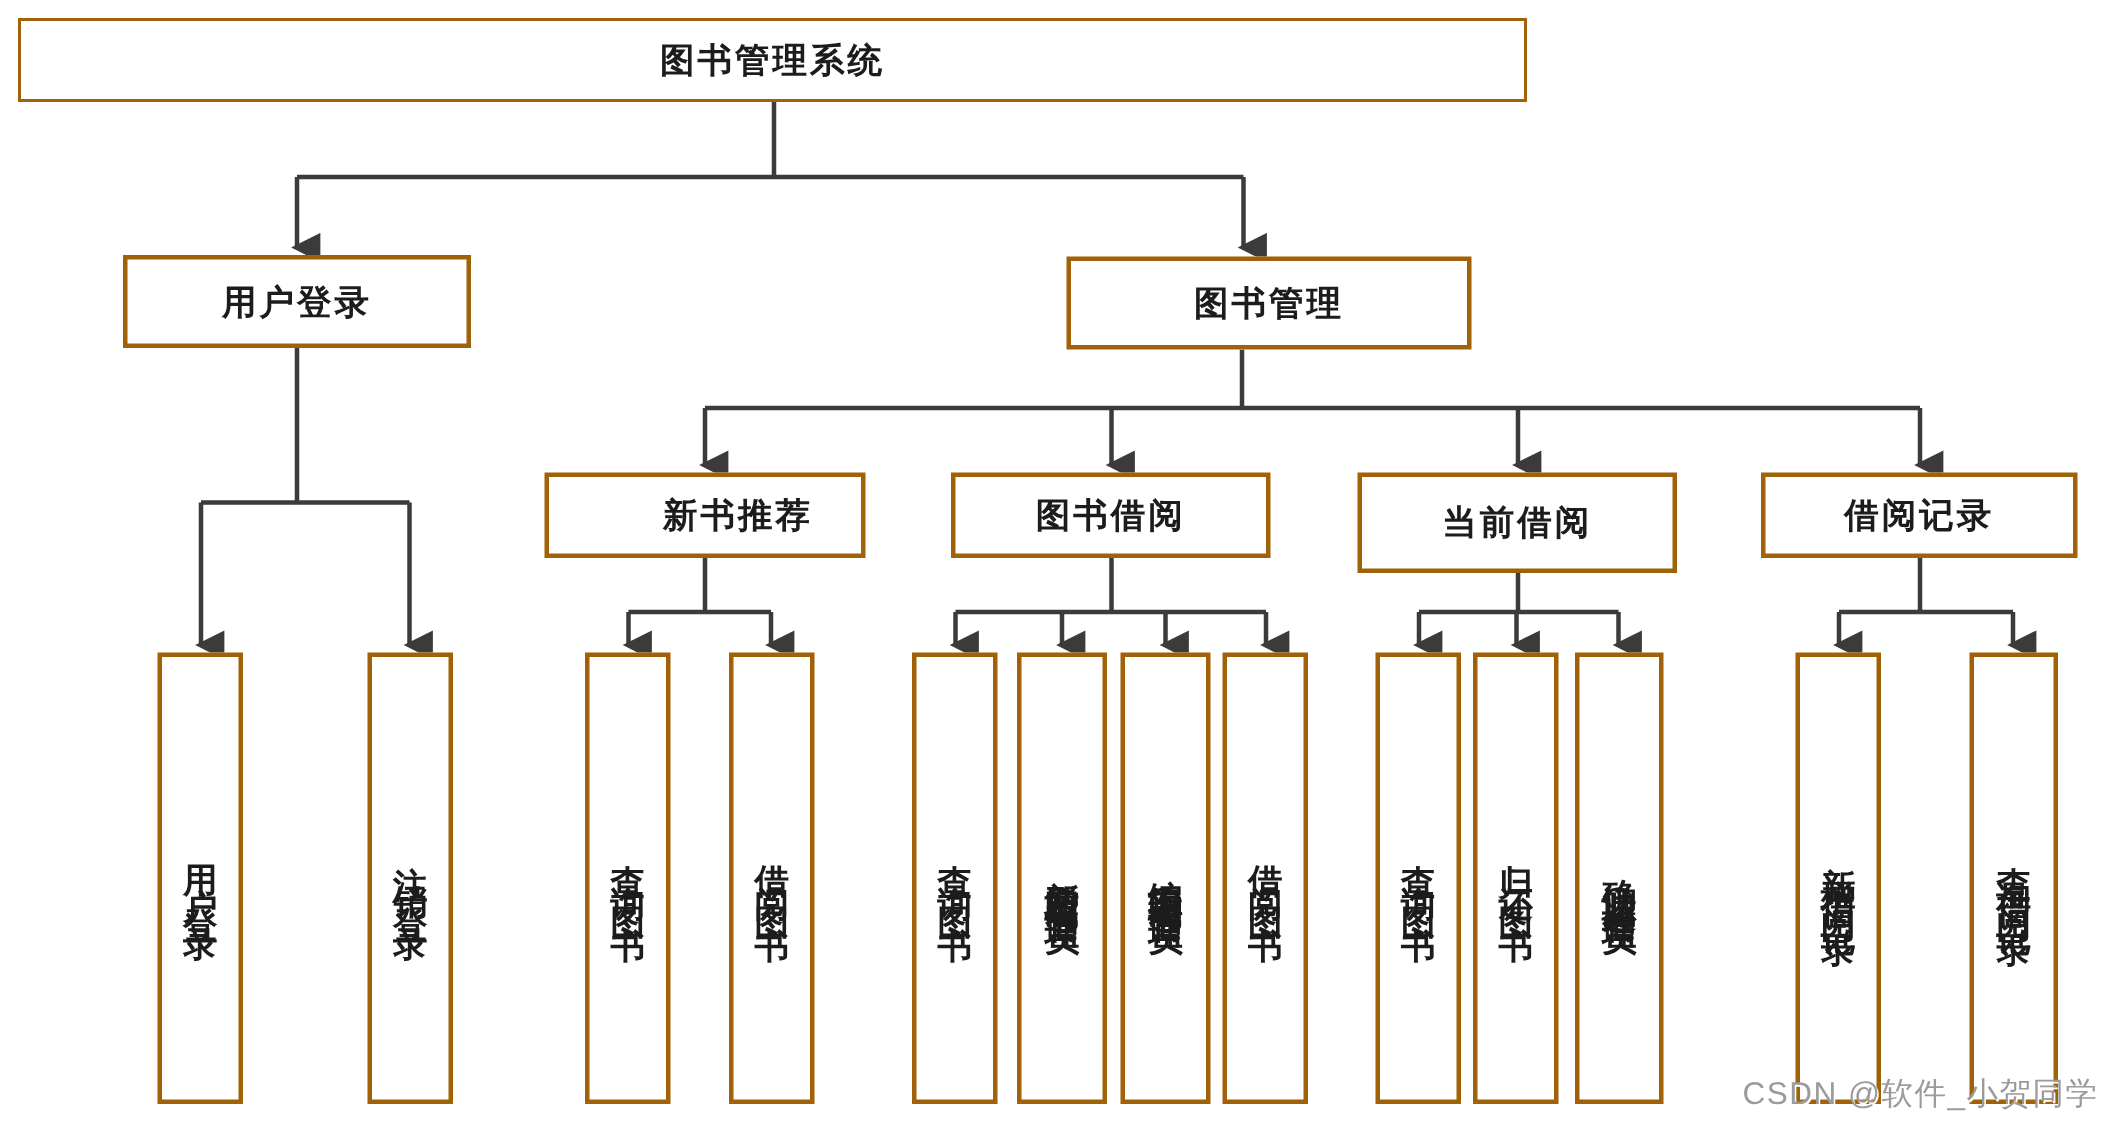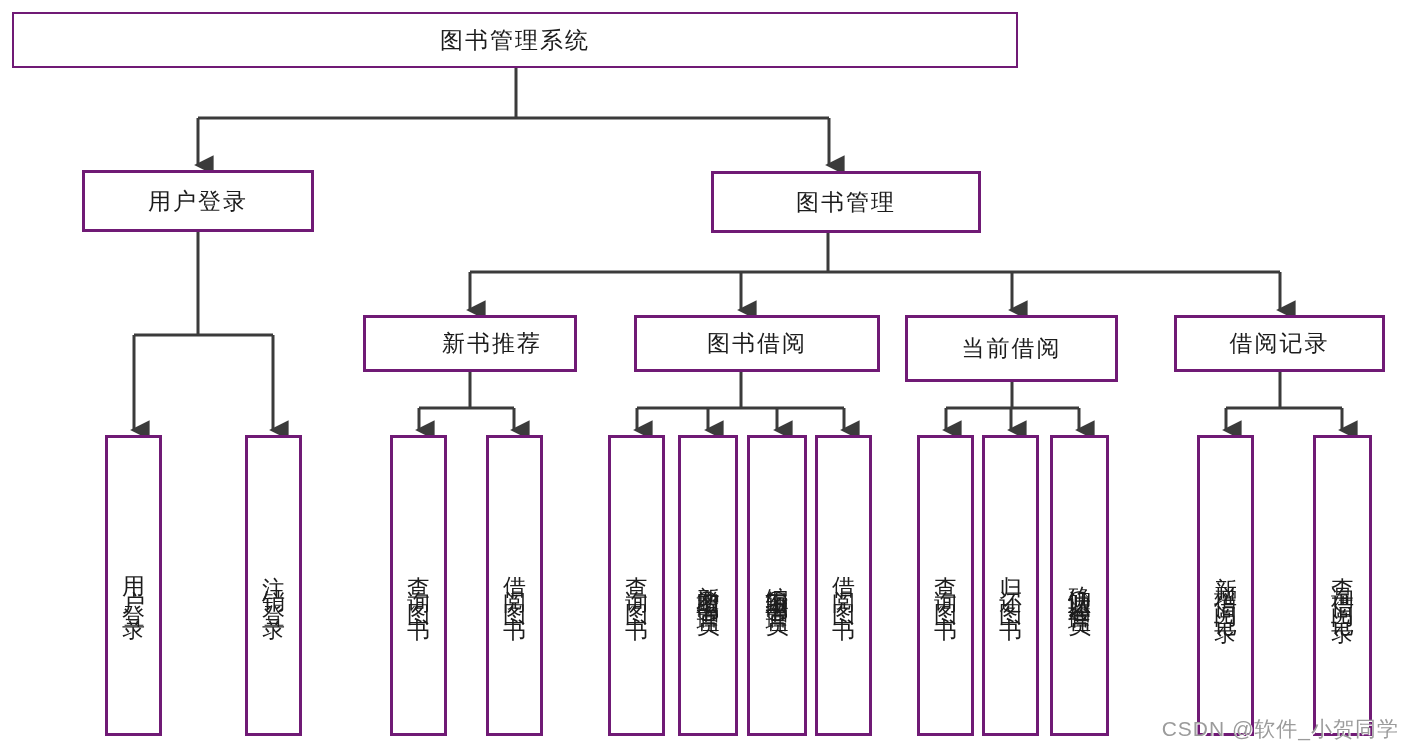--- a/index.html
+++ b/index.html
@@ -18,47 +18,48 @@
   #wires {
     position: absolute;
     left: 0; top: 0;
     width: 1405px; height: 747px;
     z-index: 1;
   }
   .box {
     position: absolute;
     box-sizing: border-box;
     background: #ffffff;
-    border: 3px solid #701a75;
+    border: 3px solid #a16207;
     color: #1c1c1c;
     display: flex;
     align-items: center;
     justify-content: center;
     font-size: 23px;
     z-index: 2;
     text-align: center;
     letter-spacing: 2px;
+    font-weight: bold;
   }
   .root  { border-width: 2px; }
   .leaf {
     writing-mode: vertical-lr;
     text-orientation: upright;
     letter-spacing: 14px;
     line-height: 1;
     font-size: 23px;
   }
   .leaf.semi  { letter-spacing: 9px; }
   .leaf.tight { letter-spacing: 4px; }
 
   
   .n-root        { left: 12px;   top: 12px;  width: 1006px; height: 56px; }
   .n-user-login  { left: 82px;   top: 170px; width: 232px;  height: 62px; }
   .n-book-mgmt   { left: 711px;  top: 171px; width: 270px;  height: 62px; }
   .n-new-rec     { left: 363px;  top: 315px; width: 214px;  height: 57px; padding-left: 44px; }
-  .n-borrow      { left: 634px;  top: 315px; width: 246px;  height: 57px; }
+  .n-borrow      { left: 634px;  top: 315px; width: 213px;  height: 57px; }
   .n-current     { left: 905px;  top: 315px; width: 213px;  height: 67px; }
   .n-records     { left: 1174px; top: 315px; width: 211px;  height: 57px; }
 
   .leaf { top: 435px; height: 301px; width: 57px; }
   .l-1  { left: 105px; }
   .l-2  { left: 245px; }
   .l-3  { left: 390px; }
   .l-4  { left: 486px; }
   .l-5  { left: 608px; }
   .l-6  { left: 678px; width: 60px; }

